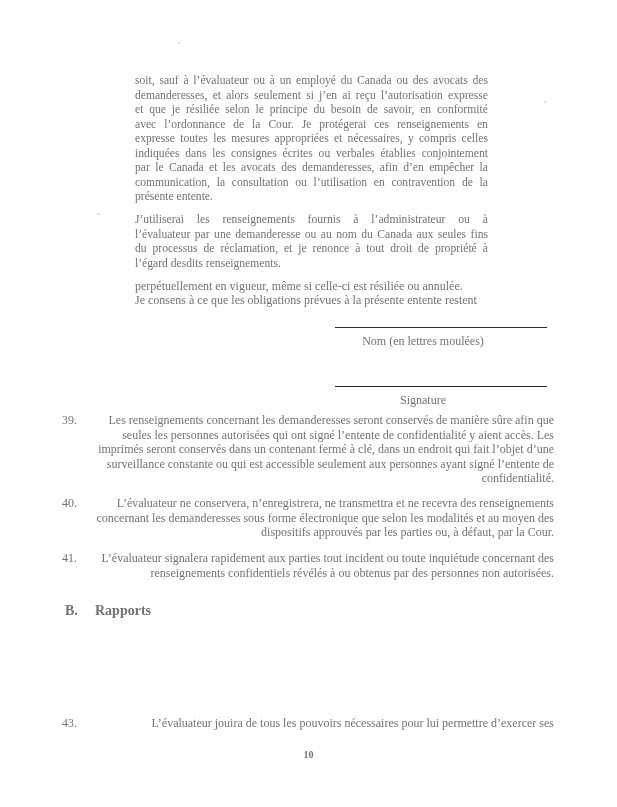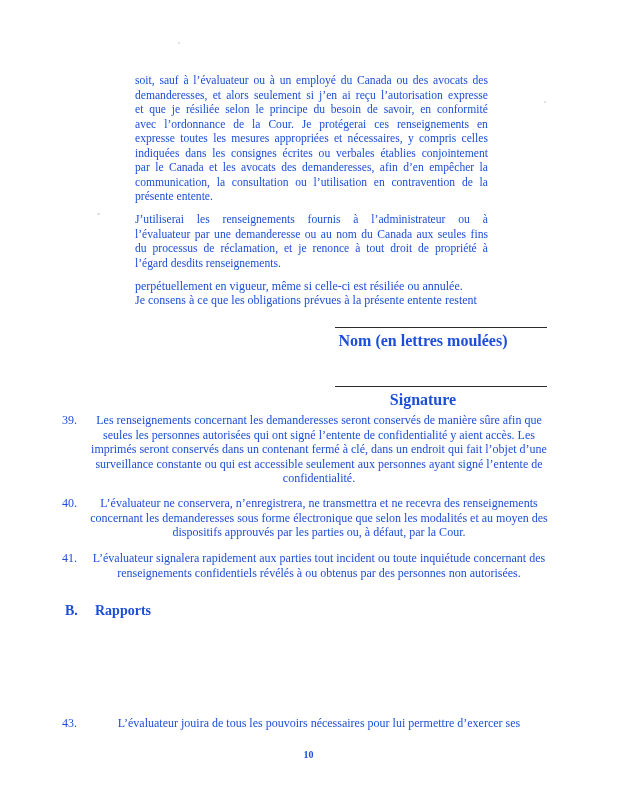--- a/index.html
+++ b/index.html
@@ -1,36 +1,36 @@
 <!DOCTYPE html>
 <html><head>
 <meta charset="utf-8">
 <style>
   html,body{margin:0;padding:0;background:#ffffff;}
   .page{
     position:relative;width:617px;height:807px;background:#ffffff;
-    font-family:"Liberation Serif","DejaVu Serif",serif;color:#1d4ed8;overflow:hidden;
+    font-family:"Liberation Serif","DejaVu Serif",serif;color:#737373;overflow:hidden;
   }
   
   .aff-para{position:absolute;left:135px;width:353px;font-size:11.6px;line-height:14.55px;}
   .p1{top:74px;}
   .p2{top:213px;}
   .p3{top:279px;width:393px;font-size:12px;line-height:14.4px;}
   .jl{display:flex;justify-content:space-between;height:14.55px;}
   .jl span{white-space:nowrap;}
   .ll{height:14.55px;line-height:14.55px;white-space:nowrap;}
   .p3 .ll{height:14.4px;line-height:14.4px;}
   
   .sig-item{position:absolute;left:335px;width:212px;}
   .sig-1{top:327px;}
   .sig-2{top:386px;}
   .sig-rule{border-top:1.2px solid #2b2b2b;width:212px;height:0;}
-  .sig-label{margin-top:6px;text-align:center;position:relative;left:-18px;font-size:16px;line-height:14px;font-weight:bold;}
-  
-  .clause{position:absolute;left:84px;width:470px;font-size:12px;line-height:14.5px;text-align:center;}
+  .sig-label{margin-top:6px;text-align:center;position:relative;left:-18px;font-size:12px;line-height:14px;}
+  
+  .clause{position:absolute;left:84px;width:470px;font-size:12px;line-height:14.5px;text-align:right;}
   .num{position:absolute;left:-22px;top:0;}
   .ctext{display:block;}
   .c39{top:413px;}
   .c40{top:496px;}
   .c41{top:551px;}
   .c42{top:633px;}
   .c43{top:716px;}
   
   .section{position:absolute;left:65px;font-size:14px;font-weight:700;line-height:15px;}
   .sec-b{top:603px;}

